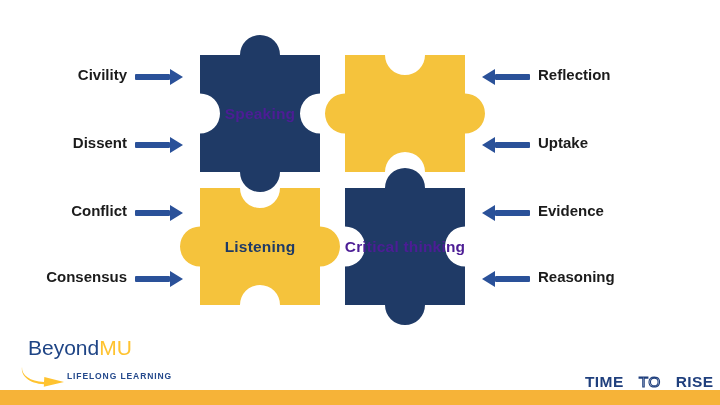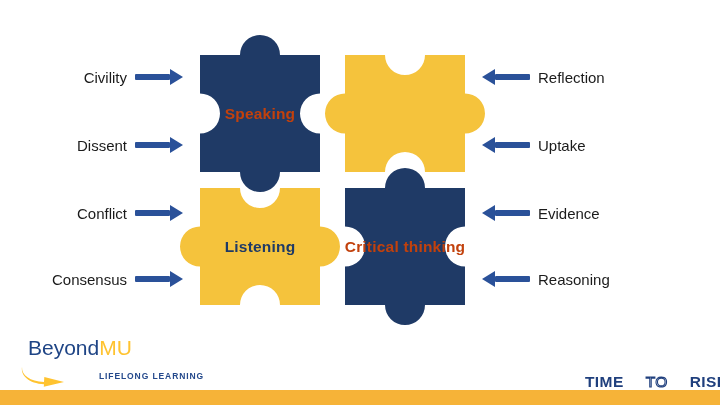--- a/index.html
+++ b/index.html
@@ -6,25 +6,25 @@
   .slide{
     position:relative;width:720px;height:405px;background:#ffffff;
     overflow:hidden;font-family:"Liberation Sans","DejaVu Sans",sans-serif;
   }
   
   .piece-svg{position:absolute;width:160px;height:157px;}
   .piece-label{
     position:absolute;height:22px;display:flex;align-items:center;justify-content:center;
     font-weight:bold;font-size:15.5px;white-space:nowrap;letter-spacing:0.2px;
   }
-  .label-gold{color:#c2410c;}
+  .label-gold{color:#4c1d95;}
   .label-navy{color:#1F3A66;}
   
   .concept-row{
-    position:absolute;height:22px;display:flex;align-items:center;gap:8px;
+    position:absolute;height:22px;display:flex;gap:8px;font-weight:bold;
   }
   .concept-label{
     font-size:15px;color:#1b1b1b;white-space:nowrap;
   }
   .arrow{display:flex;align-items:center;}
   .arrow .shaft{width:35px;height:6px;background:#2A5199;border-radius:1px;}
   .arrow .head-right{
     width:0;height:0;border-left:13px solid #2A5199;
     border-top:8px solid transparent;border-bottom:8px solid transparent;
   }
@@ -35,26 +35,26 @@
   
   .beyondmu-text{
     position:absolute;left:28px;top:337px;font-size:21px;font-weight:normal;line-height:1;
     white-space:nowrap;
   }
   .beyondmu-text .beyond{color:#1E4485;}
   .beyondmu-text .mu{color:#FFC330;}
   .beyondmu-swoosh{position:absolute;left:20px;top:367px;width:46px;height:20px;}
   .beyondmu-tagline{
     position:absolute;left:67px;top:371px;font-size:8.5px;font-weight:bold;
-    letter-spacing:0.9px;color:#24498C;white-space:nowrap;margin-left:32px;
+    letter-spacing:0.9px;color:#24498C;white-space:nowrap;
   }
   
   .ttr{position:absolute;left:585px;top:353px;width:113px;}
   .ttr-line1{
-    display:flex;align-items:baseline;gap:22px;font-size:15.5px;font-weight:bold;
+    display:flex;align-items:baseline;gap:15px;font-size:15.5px;font-weight:bold;
     color:#1F3F7D;letter-spacing:0.4px;white-space:nowrap;
   }
   .ttr-line1 .outline{
     font-weight:400;color:#ffffff;margin-top:20px;-webkit-text-stroke:1.1px #1F3F7D;
   }
   .ttr-rule{height:1.5px;background:#F5C33C;margin-top:3px;width:113px;}
   .ttr-tagline{
     margin-top:3px;font-size:5px;font-weight:bold;color:#1F3F7D;
     letter-spacing:0.2px;white-space:nowrap;
   }

